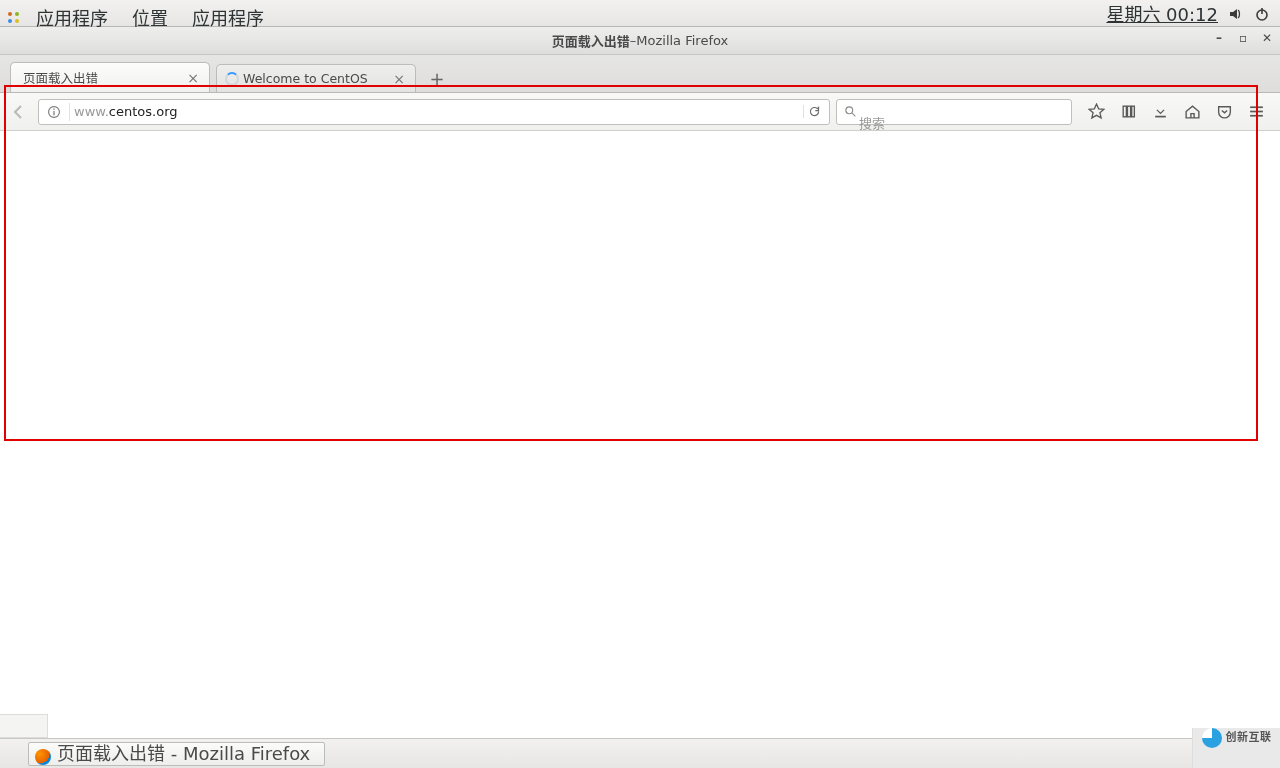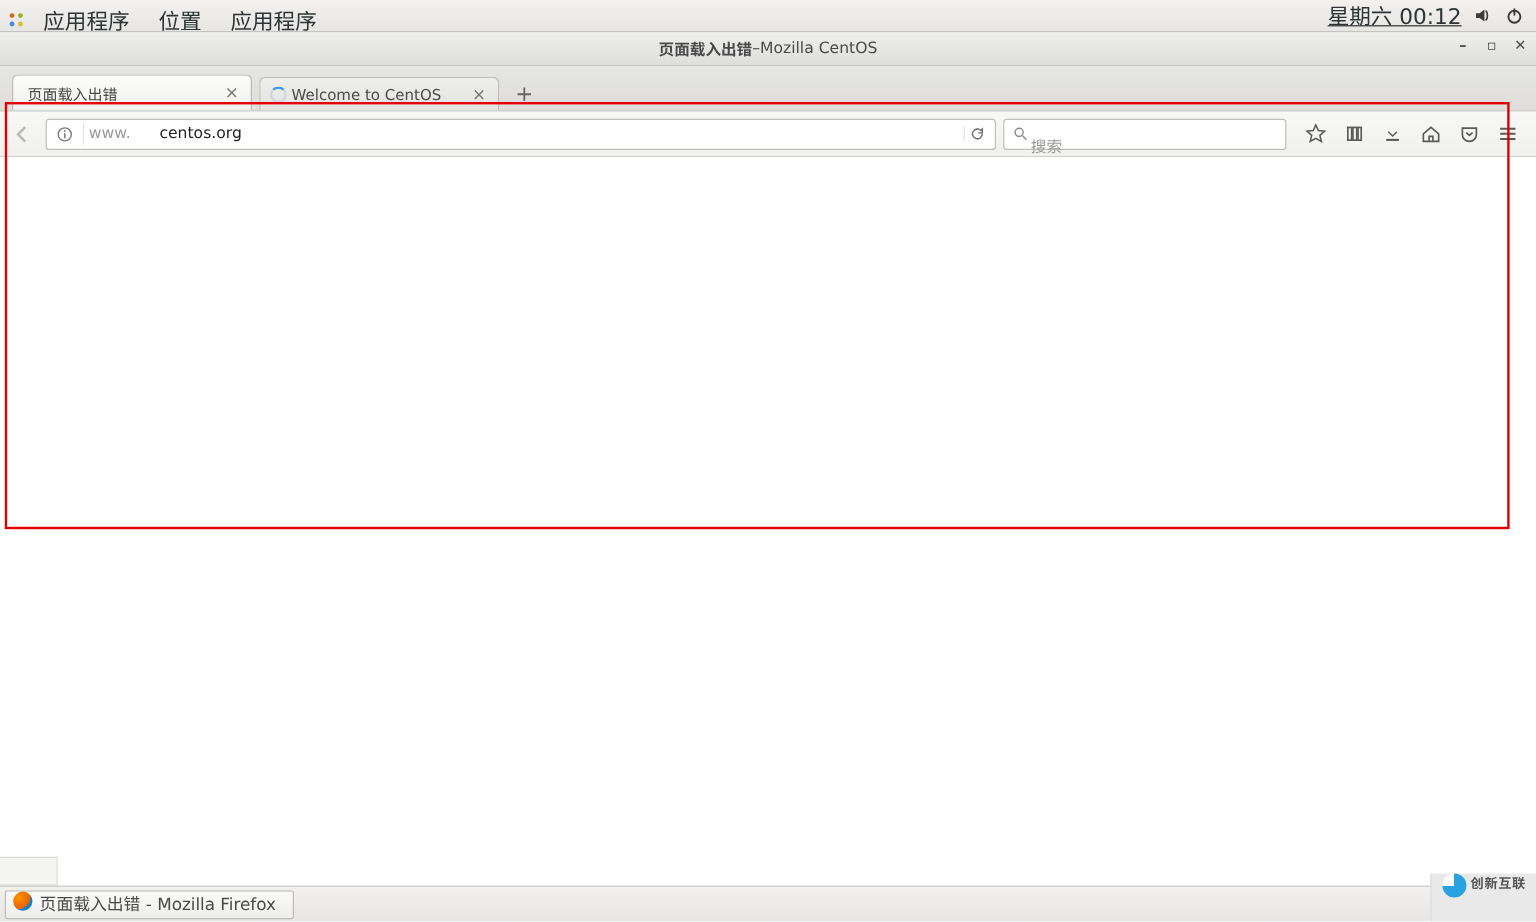--- a/index.html
+++ b/index.html
@@ -102,22 +102,22 @@
   .taskbar {
     position: absolute; left:0; right:0; bottom:0; height:30px;
     background: linear-gradient(#f2f1ef,#e7e6e4);
     border-top:1px solid #c6c6c4;
     display:flex; align-items:center; padding-left:4px;
   }
   .task-btn {
     height:24px; padding:0 14px 0 6px;
     background: linear-gradient(#fbfbfa,#eeeeec);
     border:1px solid #bcbcba; border-radius:2px;
-    display:flex; align-items:flex-start; gap:6px;
-    font-size:14px; color:#4a4a4a; cursor:default;
+    display:flex; align-items:flex-end; gap:6px;
+    font-size:18px; color:#4a4a4a; cursor:default;margin-left:24px;
   }
   .ff-icon {
     width:16px;height:16px;border-radius:50%;
     background: radial-gradient(circle at 30% 30%, #ff9500, #e66000 60%, #0a84d6 62%);
   }
 
   
   .watermark {
     position:absolute; right:0; bottom:0; width:88px; height:40px;
     background:#e9e9e9; display:flex; align-items:flex-start; justify-content:center;
@@ -160,21 +160,21 @@
           <circle cx="8" cy="9" r="5"></circle>
           <line x1="8" y1="2" x2="8" y2="8"></line>
         </svg>
     </span>
   </div>
 </div>
 
 <div class="win-titlebar">
   <span>页面载入出错</span>
   <span class="win-title-normal">  –  </span>
-  <span class="win-title-normal">Mozilla CentOS</span>
+  <span class="win-title-normal">Mozilla Firefox</span>
   <div class="win-controls">
     <div class="win-ctrl">–</div>
     <div class="win-ctrl">▫</div>
     <div class="win-ctrl">✕</div>
   </div>
 </div>
 
 <div style="position:relative;">
   <div class="red-box"></div>
 
@@ -201,21 +201,21 @@
       <span class="identity">
         <svg viewBox="0 0 16 16" width="14" height="14">
             <circle cx="8" cy="8" r="6.2" fill="none" stroke="#7a7a78" stroke-width="1.3"></circle>
             <rect x="7.3" y="6.8" width="1.4" height="5" fill="#7a7a78"></rect>
             <rect x="7.3" y="4" width="1.4" height="1.6" fill="#7a7a78"></rect>
           </svg>
       </span>
       <span style="width:1px;height:18px;background:#e2e2e0;margin:0 4px;"></span>
       <span style="display:flex;flex:1;align-items:flex-start;">
         <span class="dim">www.</span>
-          <span style="color:#222;margin-left:24px;">centos.org</span>
+          <span style="color:#222;">centos.org</span>
         <input type="text" style="opacity: 0; position: absolute; width: 1px;" value="www.centos.org">
       </span>
       <span class="url-refresh">
         <svg viewBox="0 0 16 16" width="13" height="13">
             <path d="M13 8a5 5 0 1 1-1.5-3.5L13 3v4H9" fill="none" stroke="#6a6a68" stroke-width="1.4"></path>
           </svg>
       </span>
     </div>
     <div class="search-box">
       <span class="sicon">

